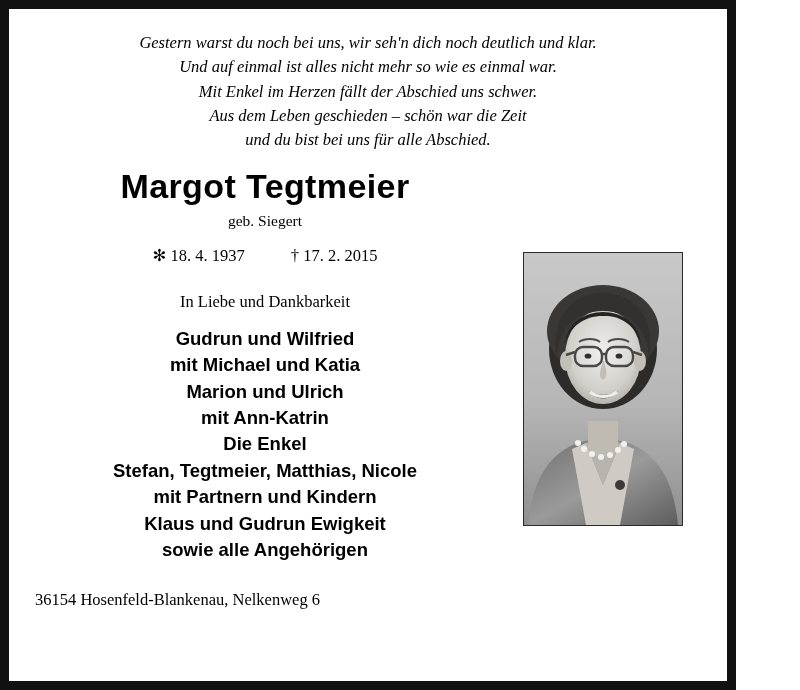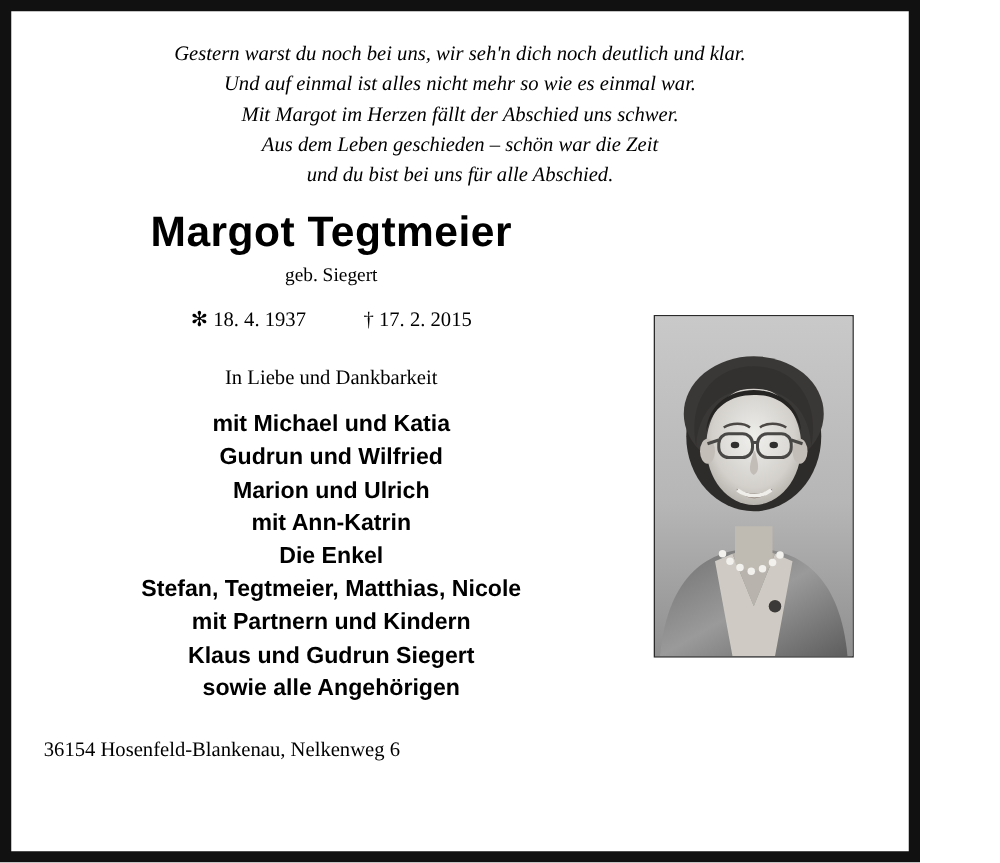--- a/index.html
+++ b/index.html
@@ -114,44 +114,44 @@
 </style>
 </head>
 <body>
 
 <div class="obituary">
   <div class="inner">
 
     <div class="poem">
       <span class="line">Gestern warst du noch bei uns, wir seh'n dich noch deutlich und klar.</span>
       <span class="line">Und auf einmal ist alles nicht mehr so wie es einmal war.</span>
-      <span class="line">Mit Margot im Herzen fällt der Abschied uns schwer.</span>
+      <span class="line">Mit Enkel im Herzen fällt der Abschied uns schwer.</span>
       <span class="line">Aus dem Leben geschieden – schön war die Zeit</span>
       <span class="line">und du bist bei uns für alle Abschied.</span>
     </div>
 
 
     <div class="content">
 
       <div class="left-col">
         <div class="name">Margot Tegtmeier</div>
         <div class="maiden">geb. Siegert</div>
         <div class="dates">
           <span class="birth">✻ 18. 4. 1937</span><span class="death">† 17. 2. 2015</span>
         </div>
         <div class="in-love">In Liebe und Dankbarkeit</div>
         <div class="mourners">
+          <span class="line">Gudrun und Wilfried</span>
           <span class="line">mit Michael und Katia</span>
-          <span class="line">Gudrun und Wilfried</span>
           <span class="line">Marion und Ulrich</span>
           <span class="line">mit Ann-Katrin</span>
           <span class="line">Die Enkel</span>
           <span class="line">Stefan, Tegtmeier, Matthias, Nicole</span>
           <span class="line">mit Partnern und Kindern</span>
-          <span class="line">Klaus und Gudrun Siegert</span>
+          <span class="line">Klaus und Gudrun Ewigkeit</span>
           <span class="line">sowie alle Angehörigen</span>
         </div>
       </div>
 
       <div class="portrait">
         <svg viewBox="0 0 158 272" preserveAspectRatio="xMidYMid slice" aria-hidden="true">
           <defs>
             <linearGradient id="bg" x1="0" y1="0" x2="0" y2="1">
               <stop offset="0%" stop-color="#c9c9c9"></stop>
               <stop offset="55%" stop-color="#b6b6b6"></stop>

